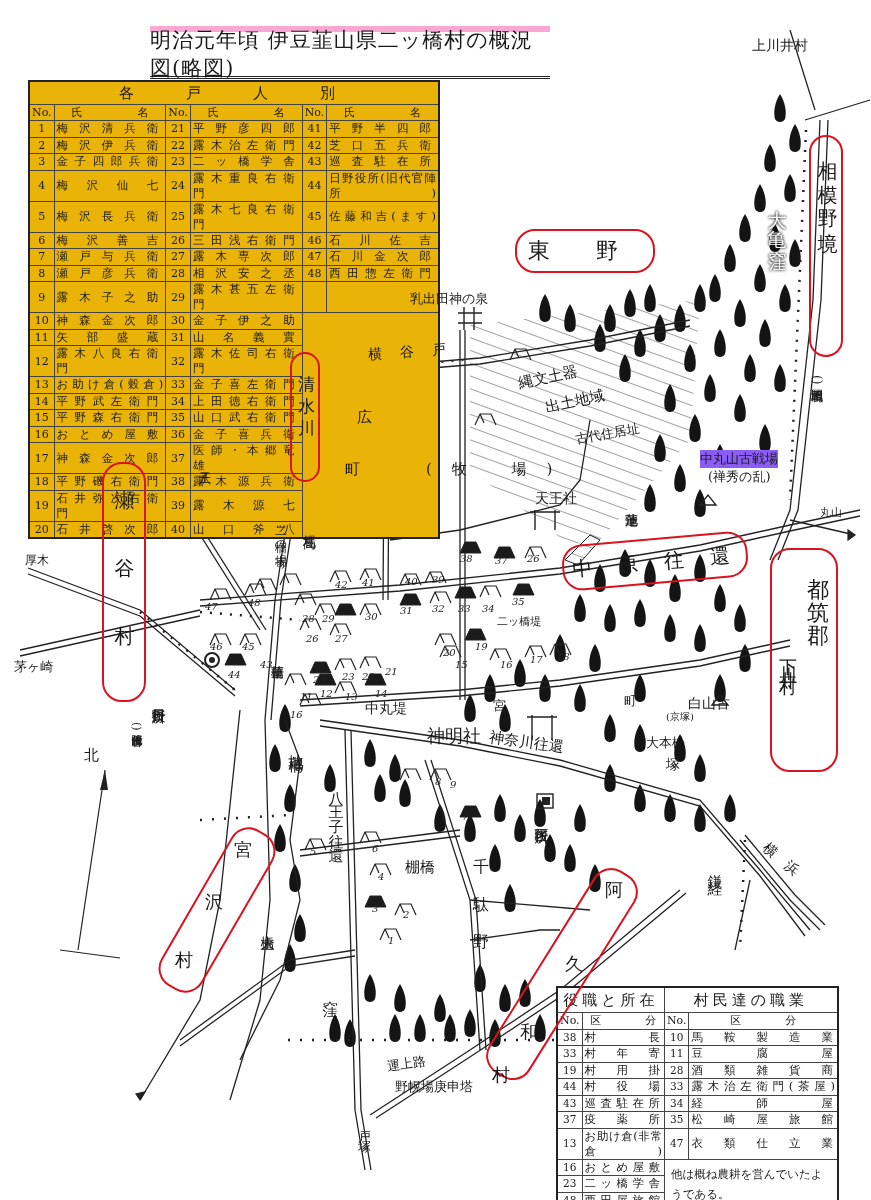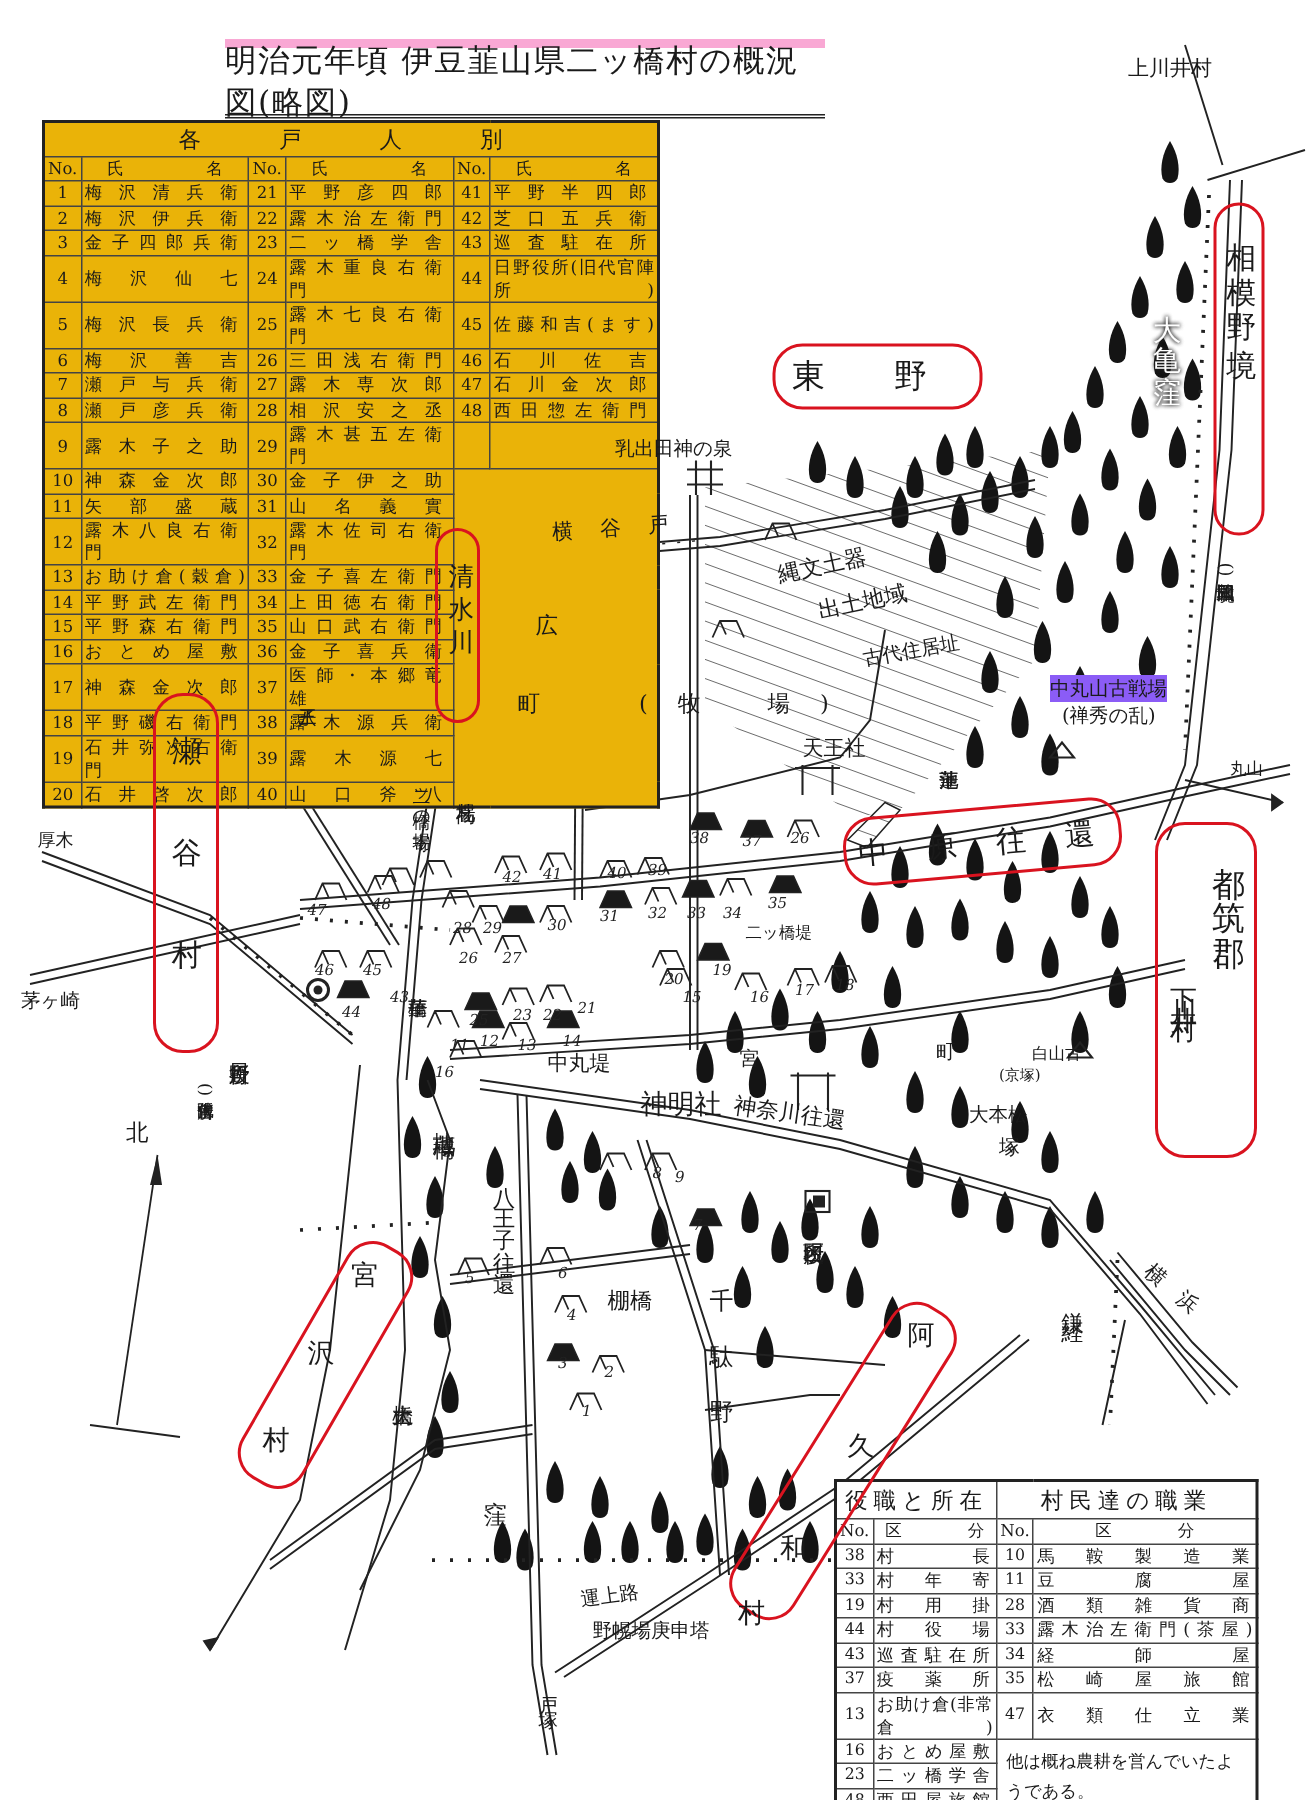--- a/index.html
+++ b/index.html
@@ -684,21 +684,21 @@
 <div class="lbl" style="left:497px; top:614px; font-size:11px;">二ッ橋堤</div>
 <div class="lbl vert" style="left:268px; top:655px; font-size:13px;">蓮華橋</div>
 <div class="lbl vert" style="left:150px; top:698px; font-size:14px;">日野役所</div>
 <div class="lbl vert" style="left:128px; top:722px; font-size:11px;">(代官出張陣所)</div>
 <div class="lbl" style="left:84px; top:746px; font-size:15px;">北</div>
 <div class="lbl" style="left:365px; top:700px; font-size:14px;">中丸堤</div>
 <div class="lbl" style="left:427px; top:724px; font-size:18px;">神明社</div>
 <div class="lbl" style="left:489px; top:733px; font-size:15px; transform:rotate(8deg);">神奈川往還</div>
 <div class="lbl" style="left:493px; top:697px; font-size:13px;">宮</div>
 <div class="lbl" style="left:624px; top:692px; font-size:13px;">町</div>
-<div class="lbl" style="left:688px; top:695px; font-size:11px;">白山古</div>
+<div class="lbl" style="left:688px; top:695px; font-size:14px;">白山古</div>
 <div class="lbl" style="left:666px; top:710px; font-size:10px;">(京塚)</div>
 <div class="lbl" style="left:646px; top:734px; font-size:13px;">大本松</div>
 <div class="lbl" style="left:666px; top:756px; font-size:14px;">塚</div>
 <div class="lbl vert" style="left:286px; top:742px; font-size:15px; letter-spacing:2px;">地蔵橋</div>
 <div class="lbl vert" style="left:326px; top:780px; font-size:15px; letter-spacing:14px;">八王子往還</div>
 <div class="lbl vert" style="left:533px; top:818px; font-size:14px;">現区役所</div>
 <div class="lbl vert" style="left:470px; top:845px; font-size:16px; letter-spacing:38px;">千駄野</div>
 <div class="lbl" style="left:405px; top:858px; font-size:15px;">棚橋</div>
 <div class="lbl vert" style="left:259px; top:925px; font-size:14px;">大上橋</div>
 <div class="lbl" style="left:322px; top:1000px; font-size:16px;">窪</div>

